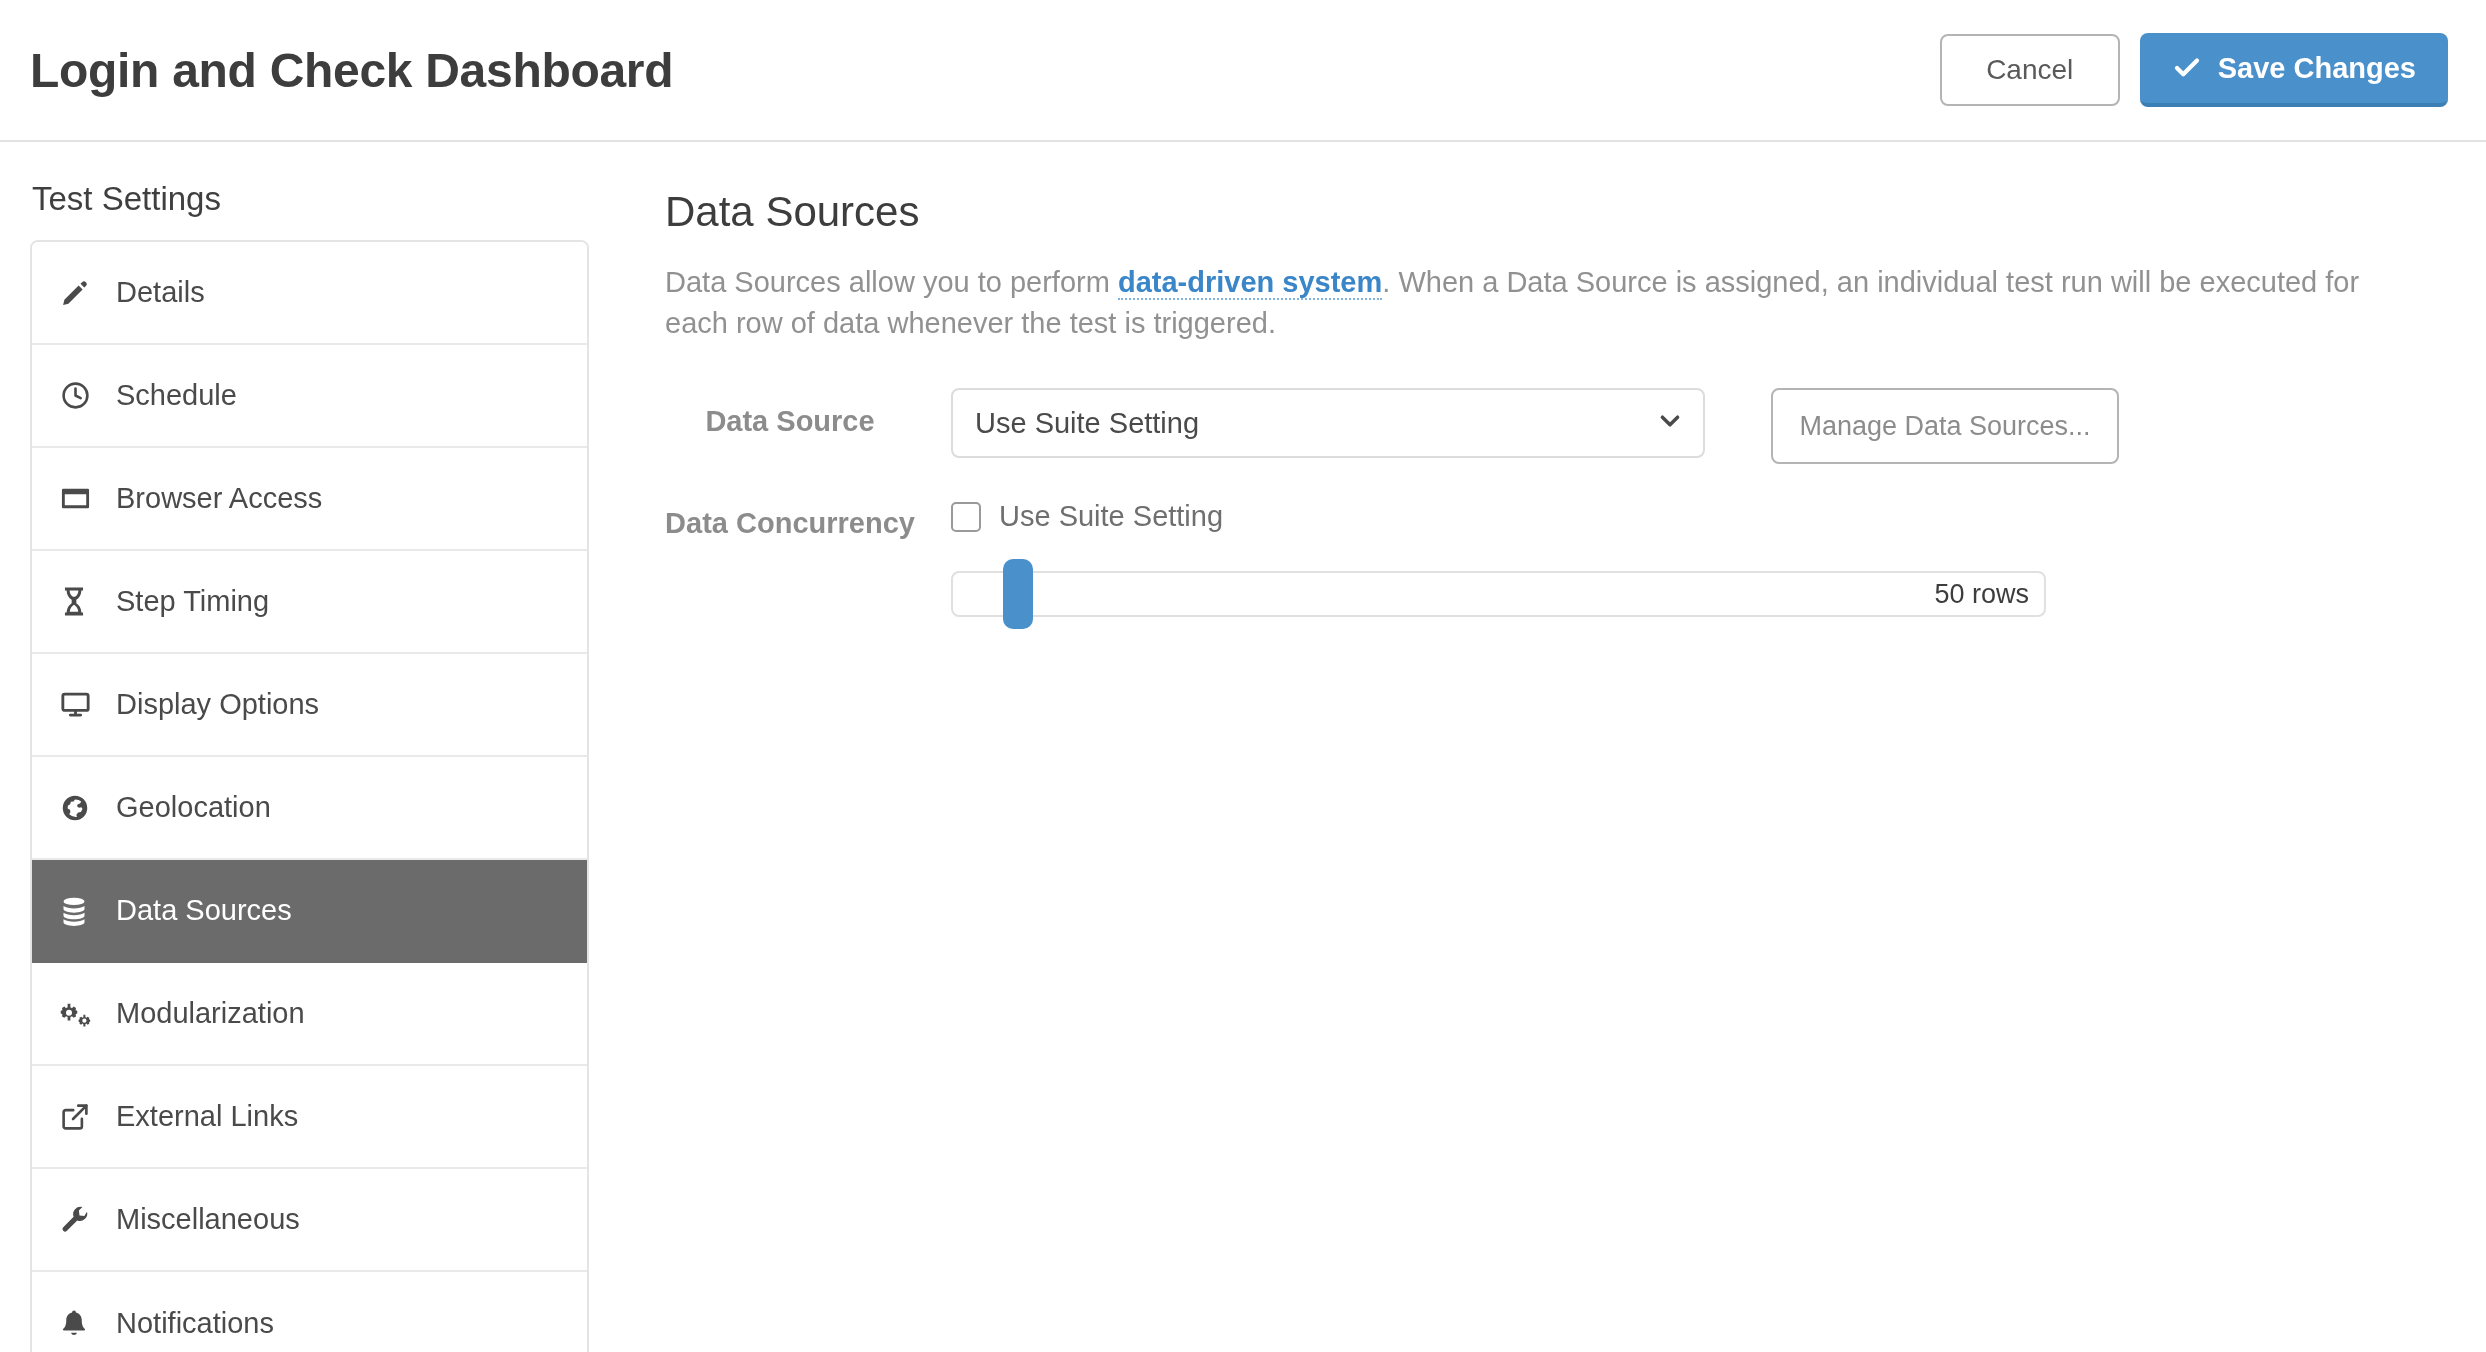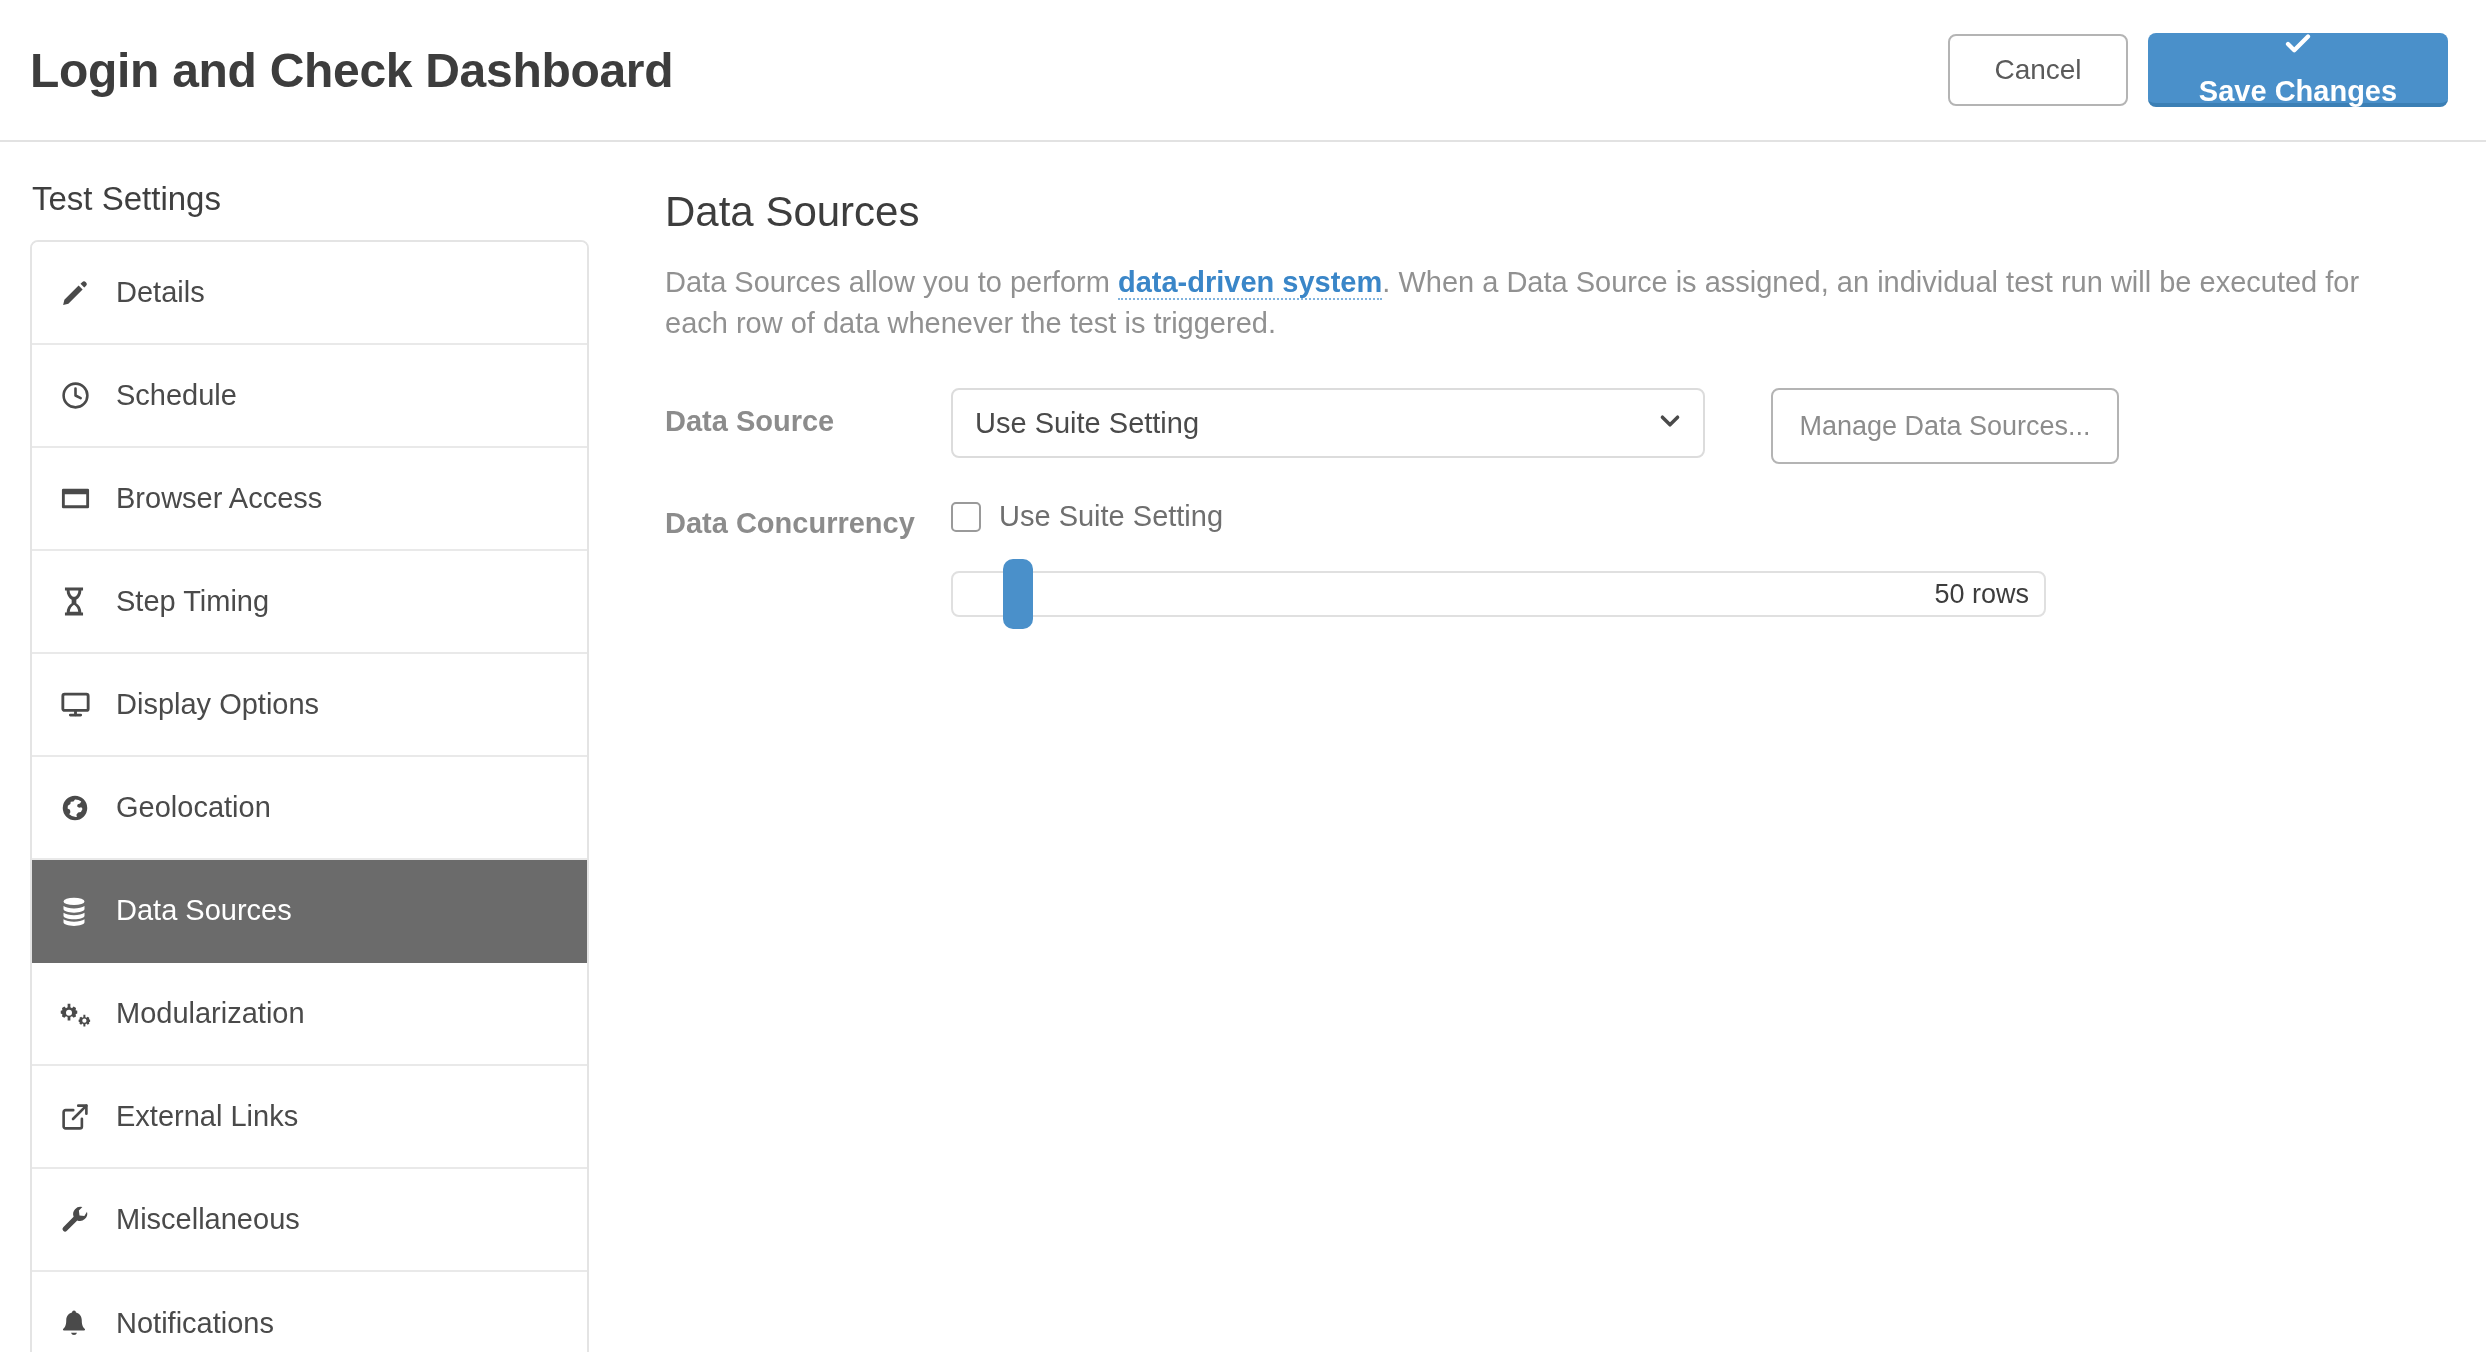--- a/index.html
+++ b/index.html
@@ -60,21 +60,20 @@
     border-radius: 8px;
     font-family: "Liberation Sans", sans-serif;
     font-size: 29px;
     font-weight: bold;
     color: #ffffff;
     cursor: pointer;
     display: flex;
     align-items: center;
     justify-content: center;
     gap: 16px;
-    flex-direction: column;
   }
   .check-icon { display: inline-flex; }
 
   
   .body-wrap { display: flex; padding: 38px 30px 0 30px; }
 
   
   .sidebar { width: 559px; flex: none; }
   .sidebar-heading {
     font-size: 33px;
@@ -146,21 +145,21 @@
     font-weight: bold;
     text-decoration: none;
     border-bottom: 2px dotted #7fb2dd;
   }
 
   
   .form-row { display: flex; align-items: flex-start; margin-bottom: 26px; }
   .form-label {
     width: 286px;
     flex: none;
-    text-align: left;
+    text-align: center;
     padding-right: 36px;
     padding-top: 16px;
     font-size: 29px;
     font-weight: bold;
     color: #8c8c8c;
     line-height: 1.2;
   }
   .form-control { flex: 1; }
 
   .select-wrap { position: relative; display: inline-block; width: 754px; vertical-align: top; }

